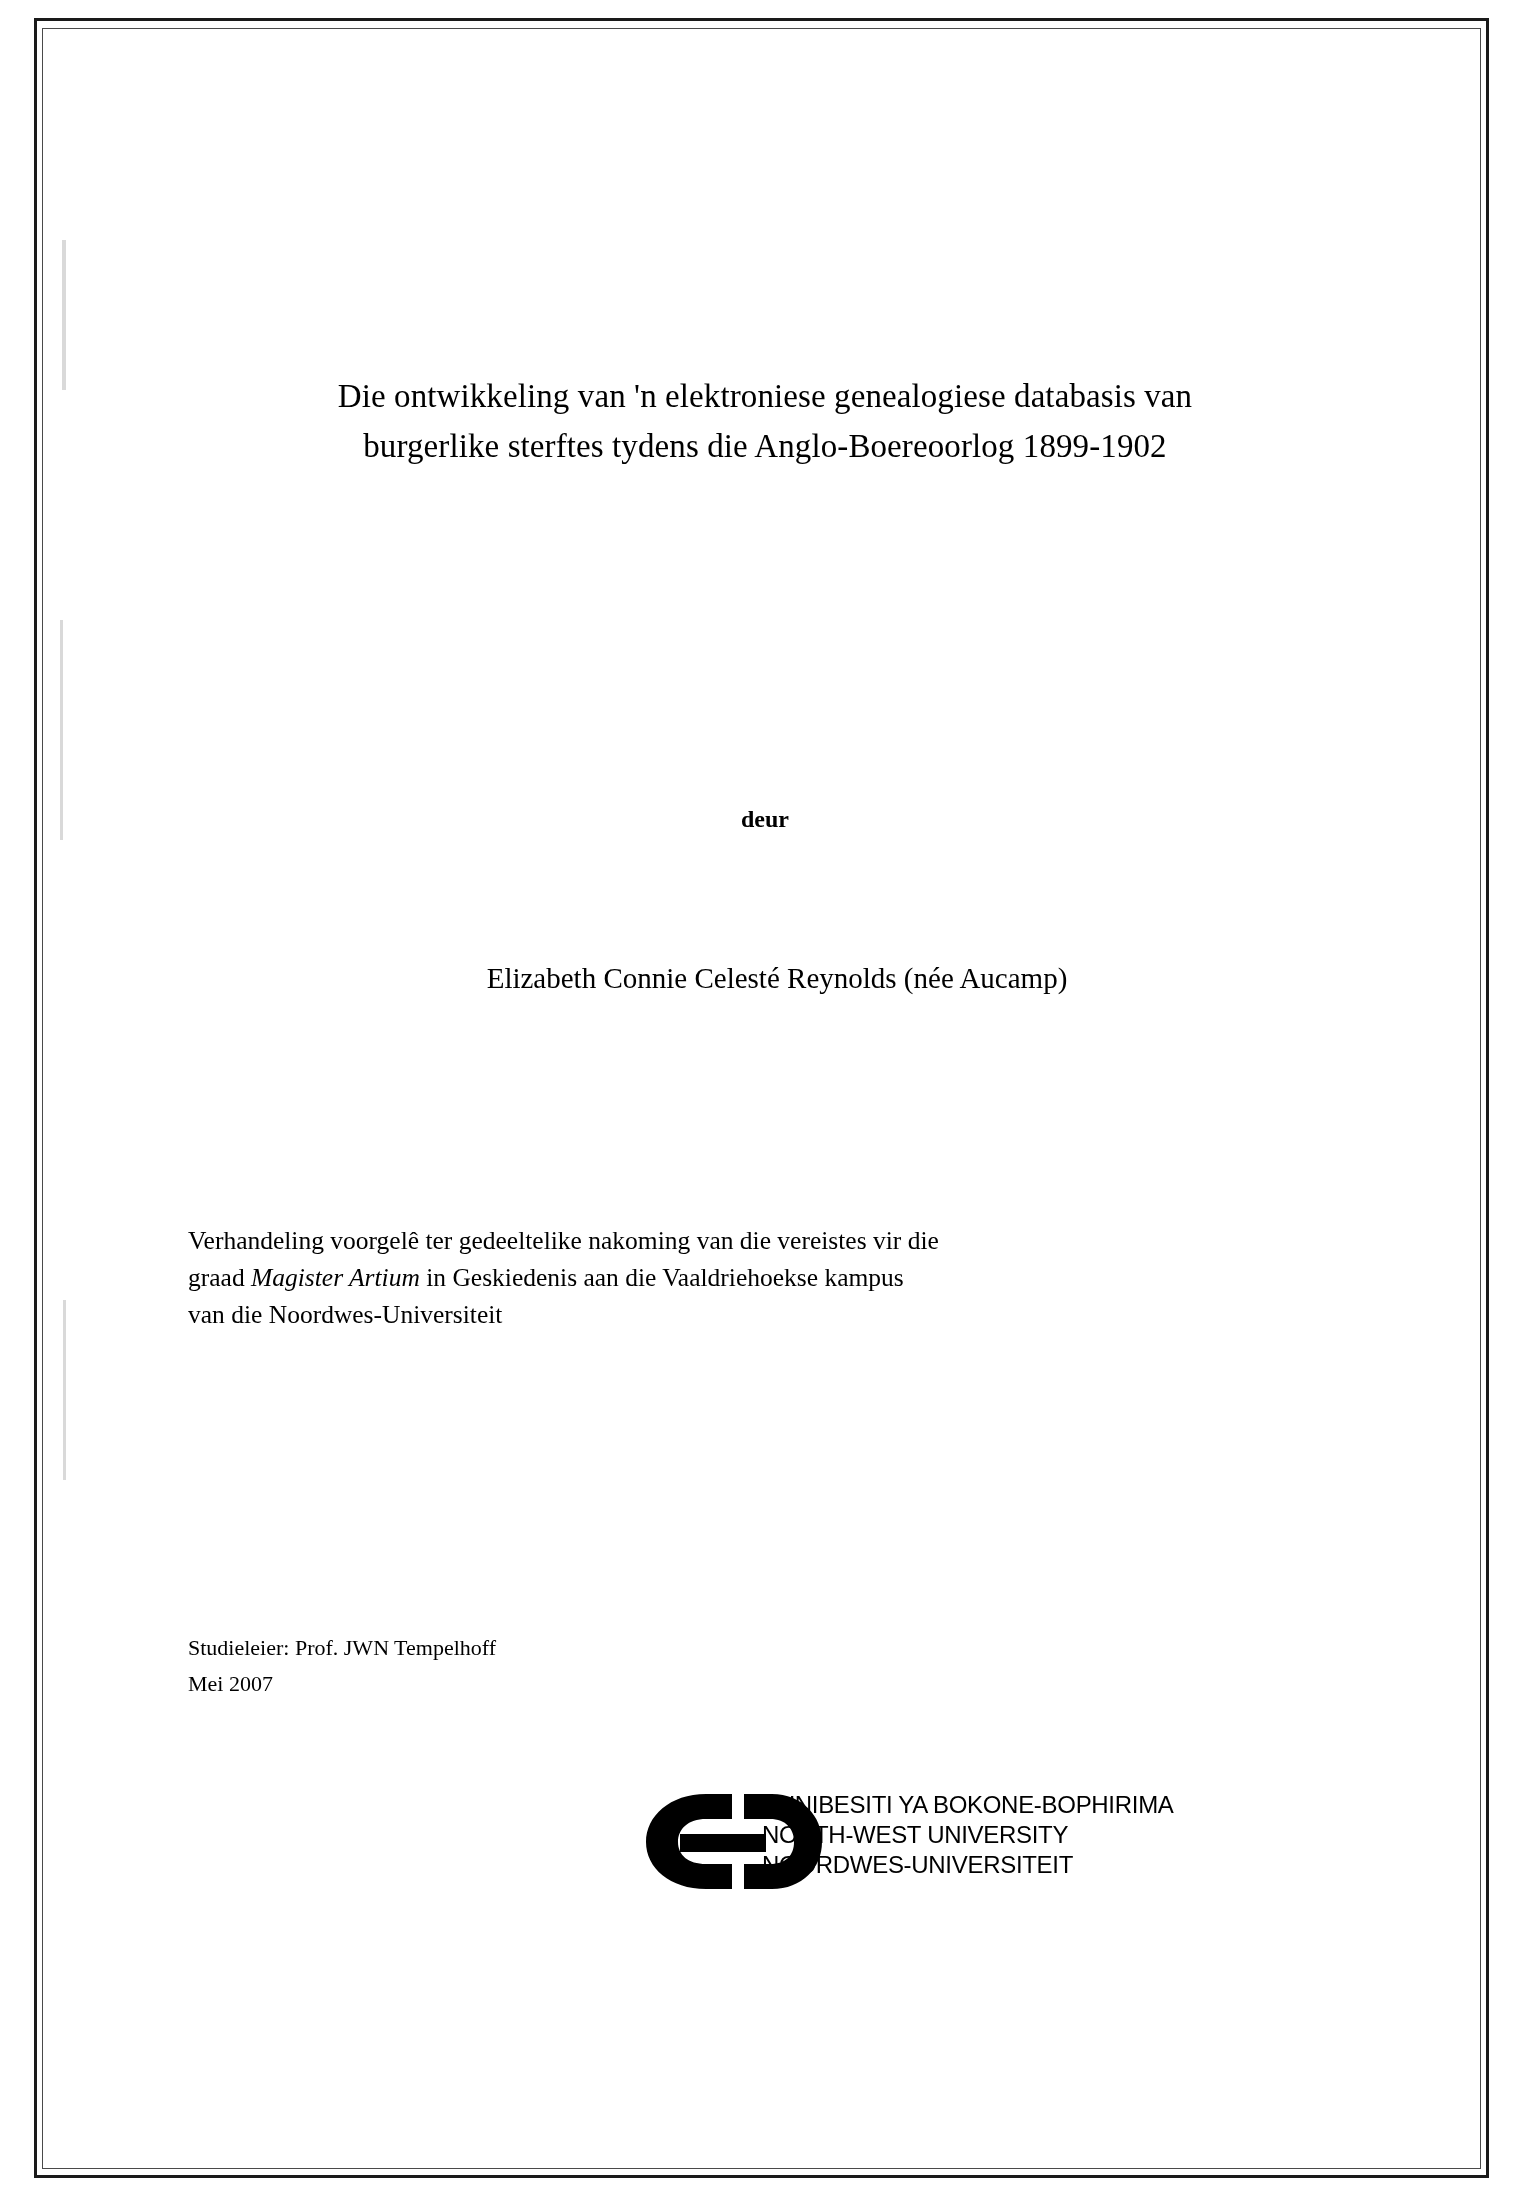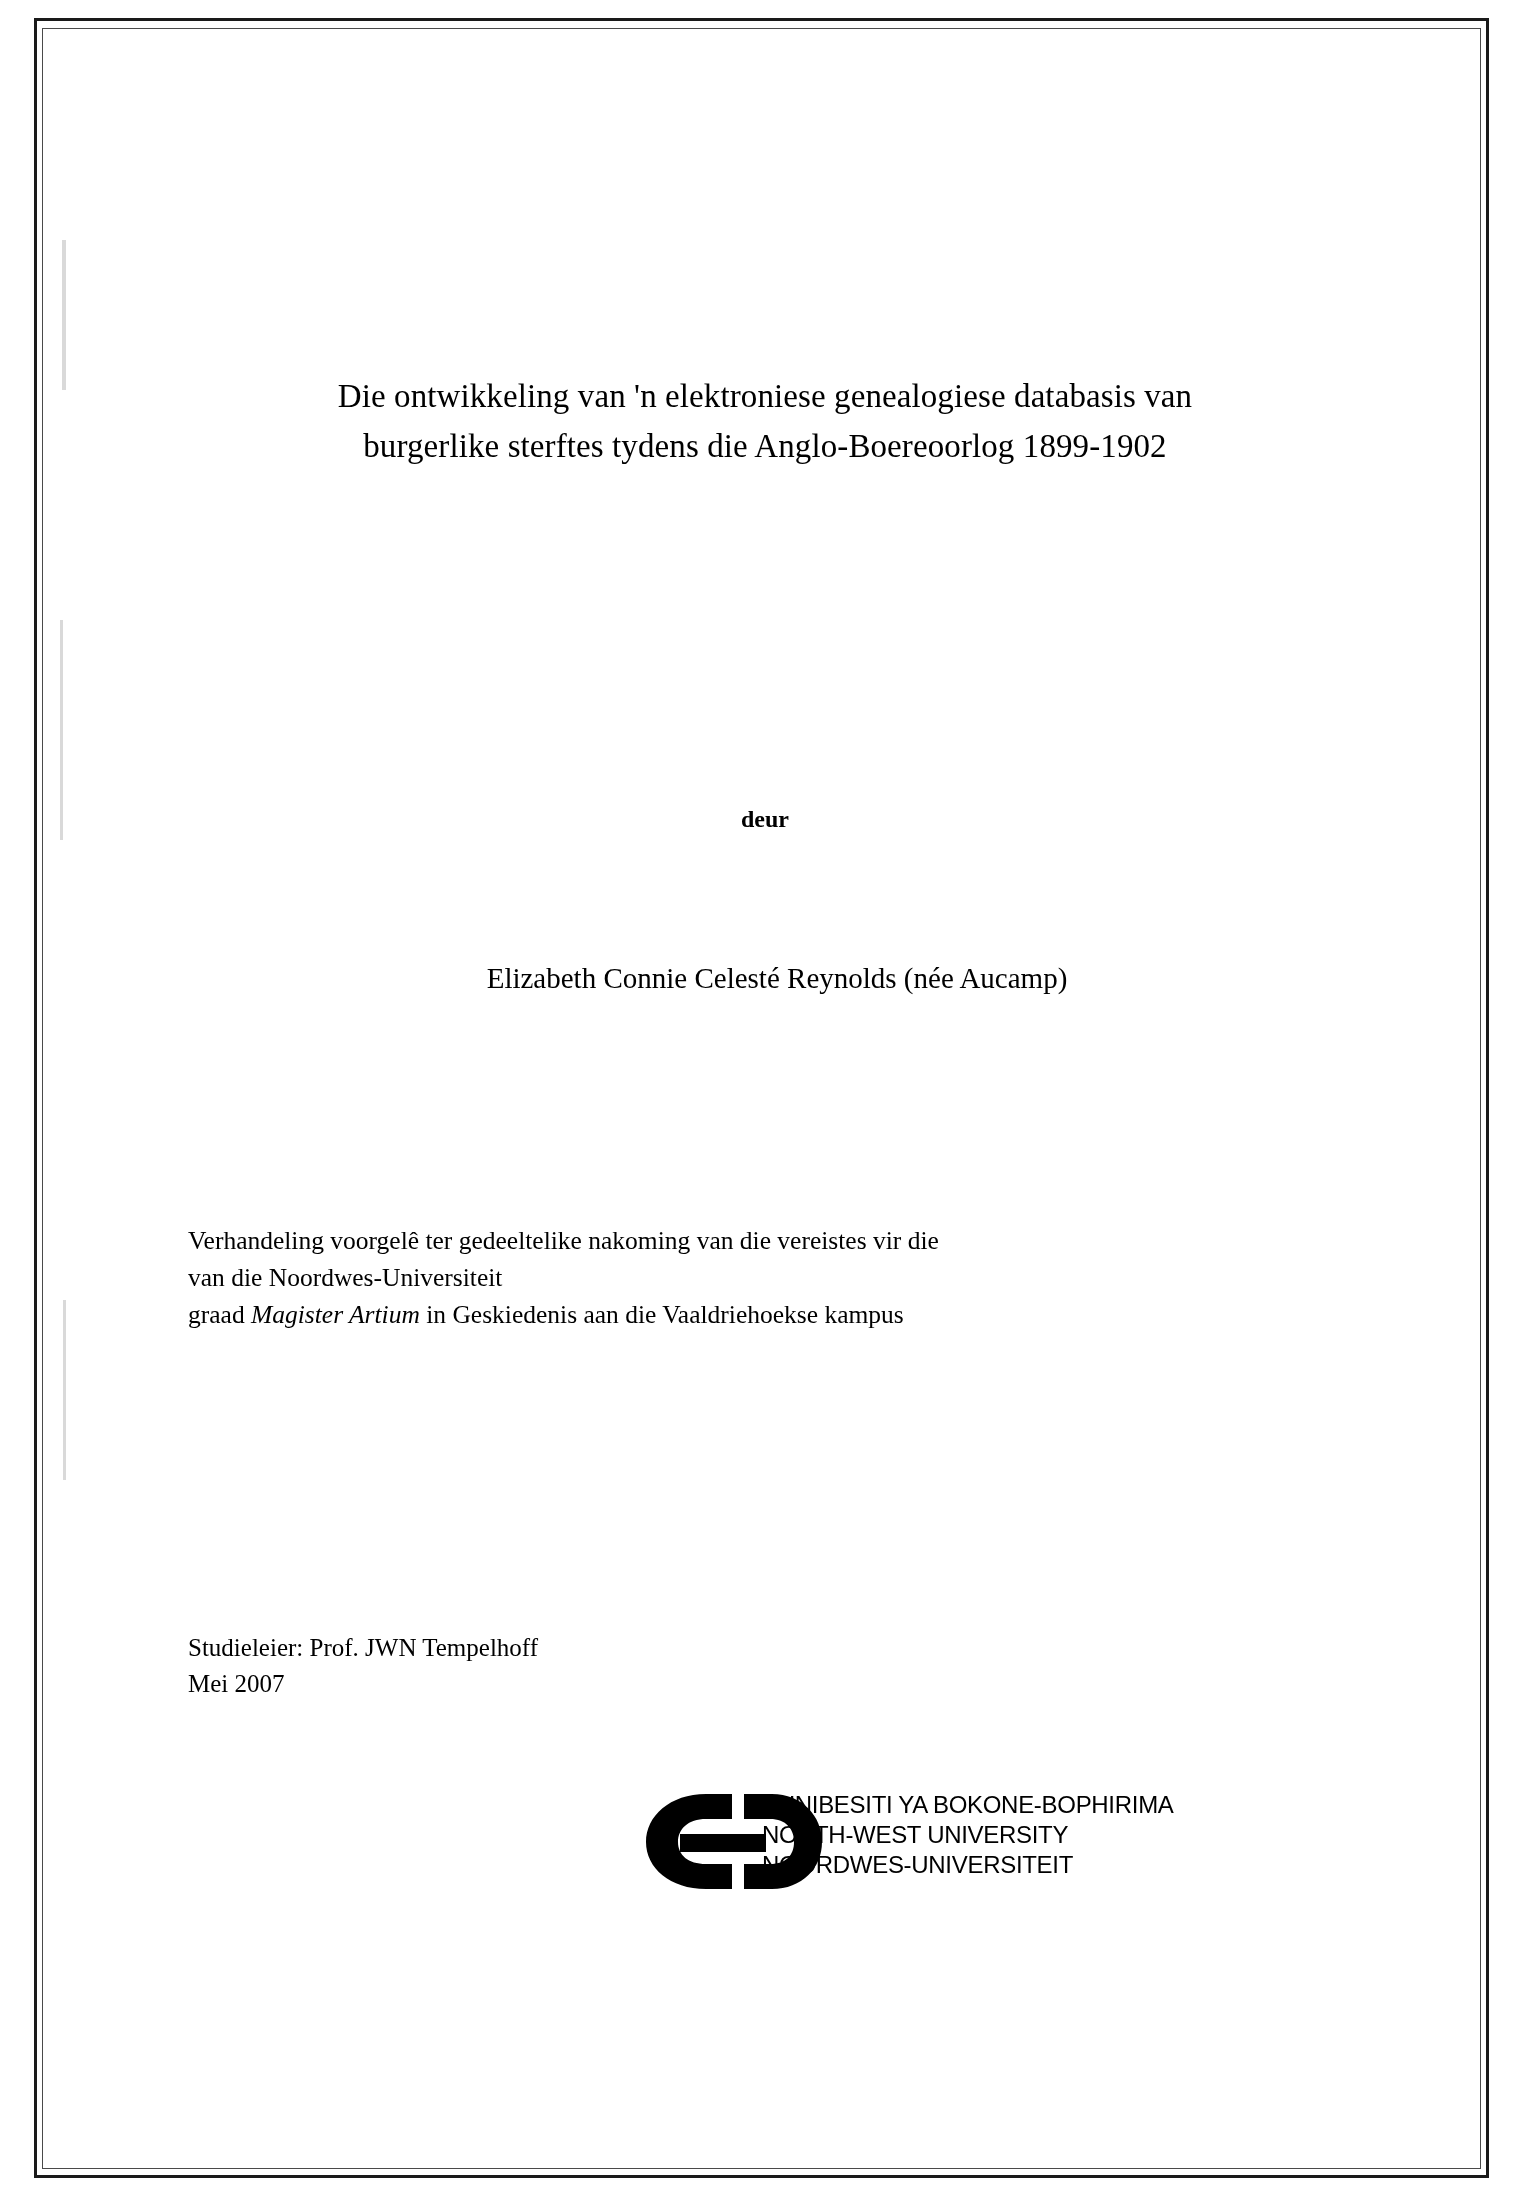--- a/index.html
+++ b/index.html
@@ -101,21 +101,21 @@
   }
   .statement i {
     font-style: italic;
   }
 
   .supervisor {
     position: absolute;
     left: 8px;
     top: 1630px;
     width: 900px;
-    font-size: 25px;
+    font-size: 22px;
     line-height: 36px;
   }
 
   
   .logo-block {
     position: absolute;
     left: 460px;
     top: 1786px;
     width: 640px;
     height: 120px;
@@ -163,22 +163,22 @@
       <div class="title-line">Die ontwikkeling van 'n elektroniese genealogiese databasis van</div>
       <div class="title-line">burgerlike sterftes tydens die Anglo-Boereoorlog 1899-1902</div>
     </div>
 
     <div class="deur">deur</div>
 
     <div class="author">Elizabeth Connie Celesté Reynolds (née Aucamp)</div>
 
     <div class="statement">
       <div class="just">Verhandeling voorgelê ter gedeeltelike nakoming van die vereistes vir die</div>
+      <div class="plain"><span>graad </span><i>Magister Artium</i><span> in Geskiedenis aan die Vaaldriehoekse kampus</span></div>
       <div class="plain">van die Noordwes-Universiteit</div>
-      <div class="plain"><span>graad </span><i>Magister Artium</i><span> in Geskiedenis aan die Vaaldriehoekse kampus</span></div>
     </div>
 
     <div class="supervisor">
       <div>Studieleier: Prof. JWN Tempelhoff</div>
       <div>Mei 2007</div>
     </div>
 
     <div class="logo-block">
       <svg class="logo-mark" viewBox="0 0 200 110" xmlns="http://www.w3.org/2000/svg">
         <path d="M66 8 C30 8 6 30 6 56 C6 82 30 103 66 103 L92 103 L92 78 L66 78 C48 78 38 69 38 56 C38 43 48 33 66 33 L92 33 L92 8 Z" fill="#000000"></path>

